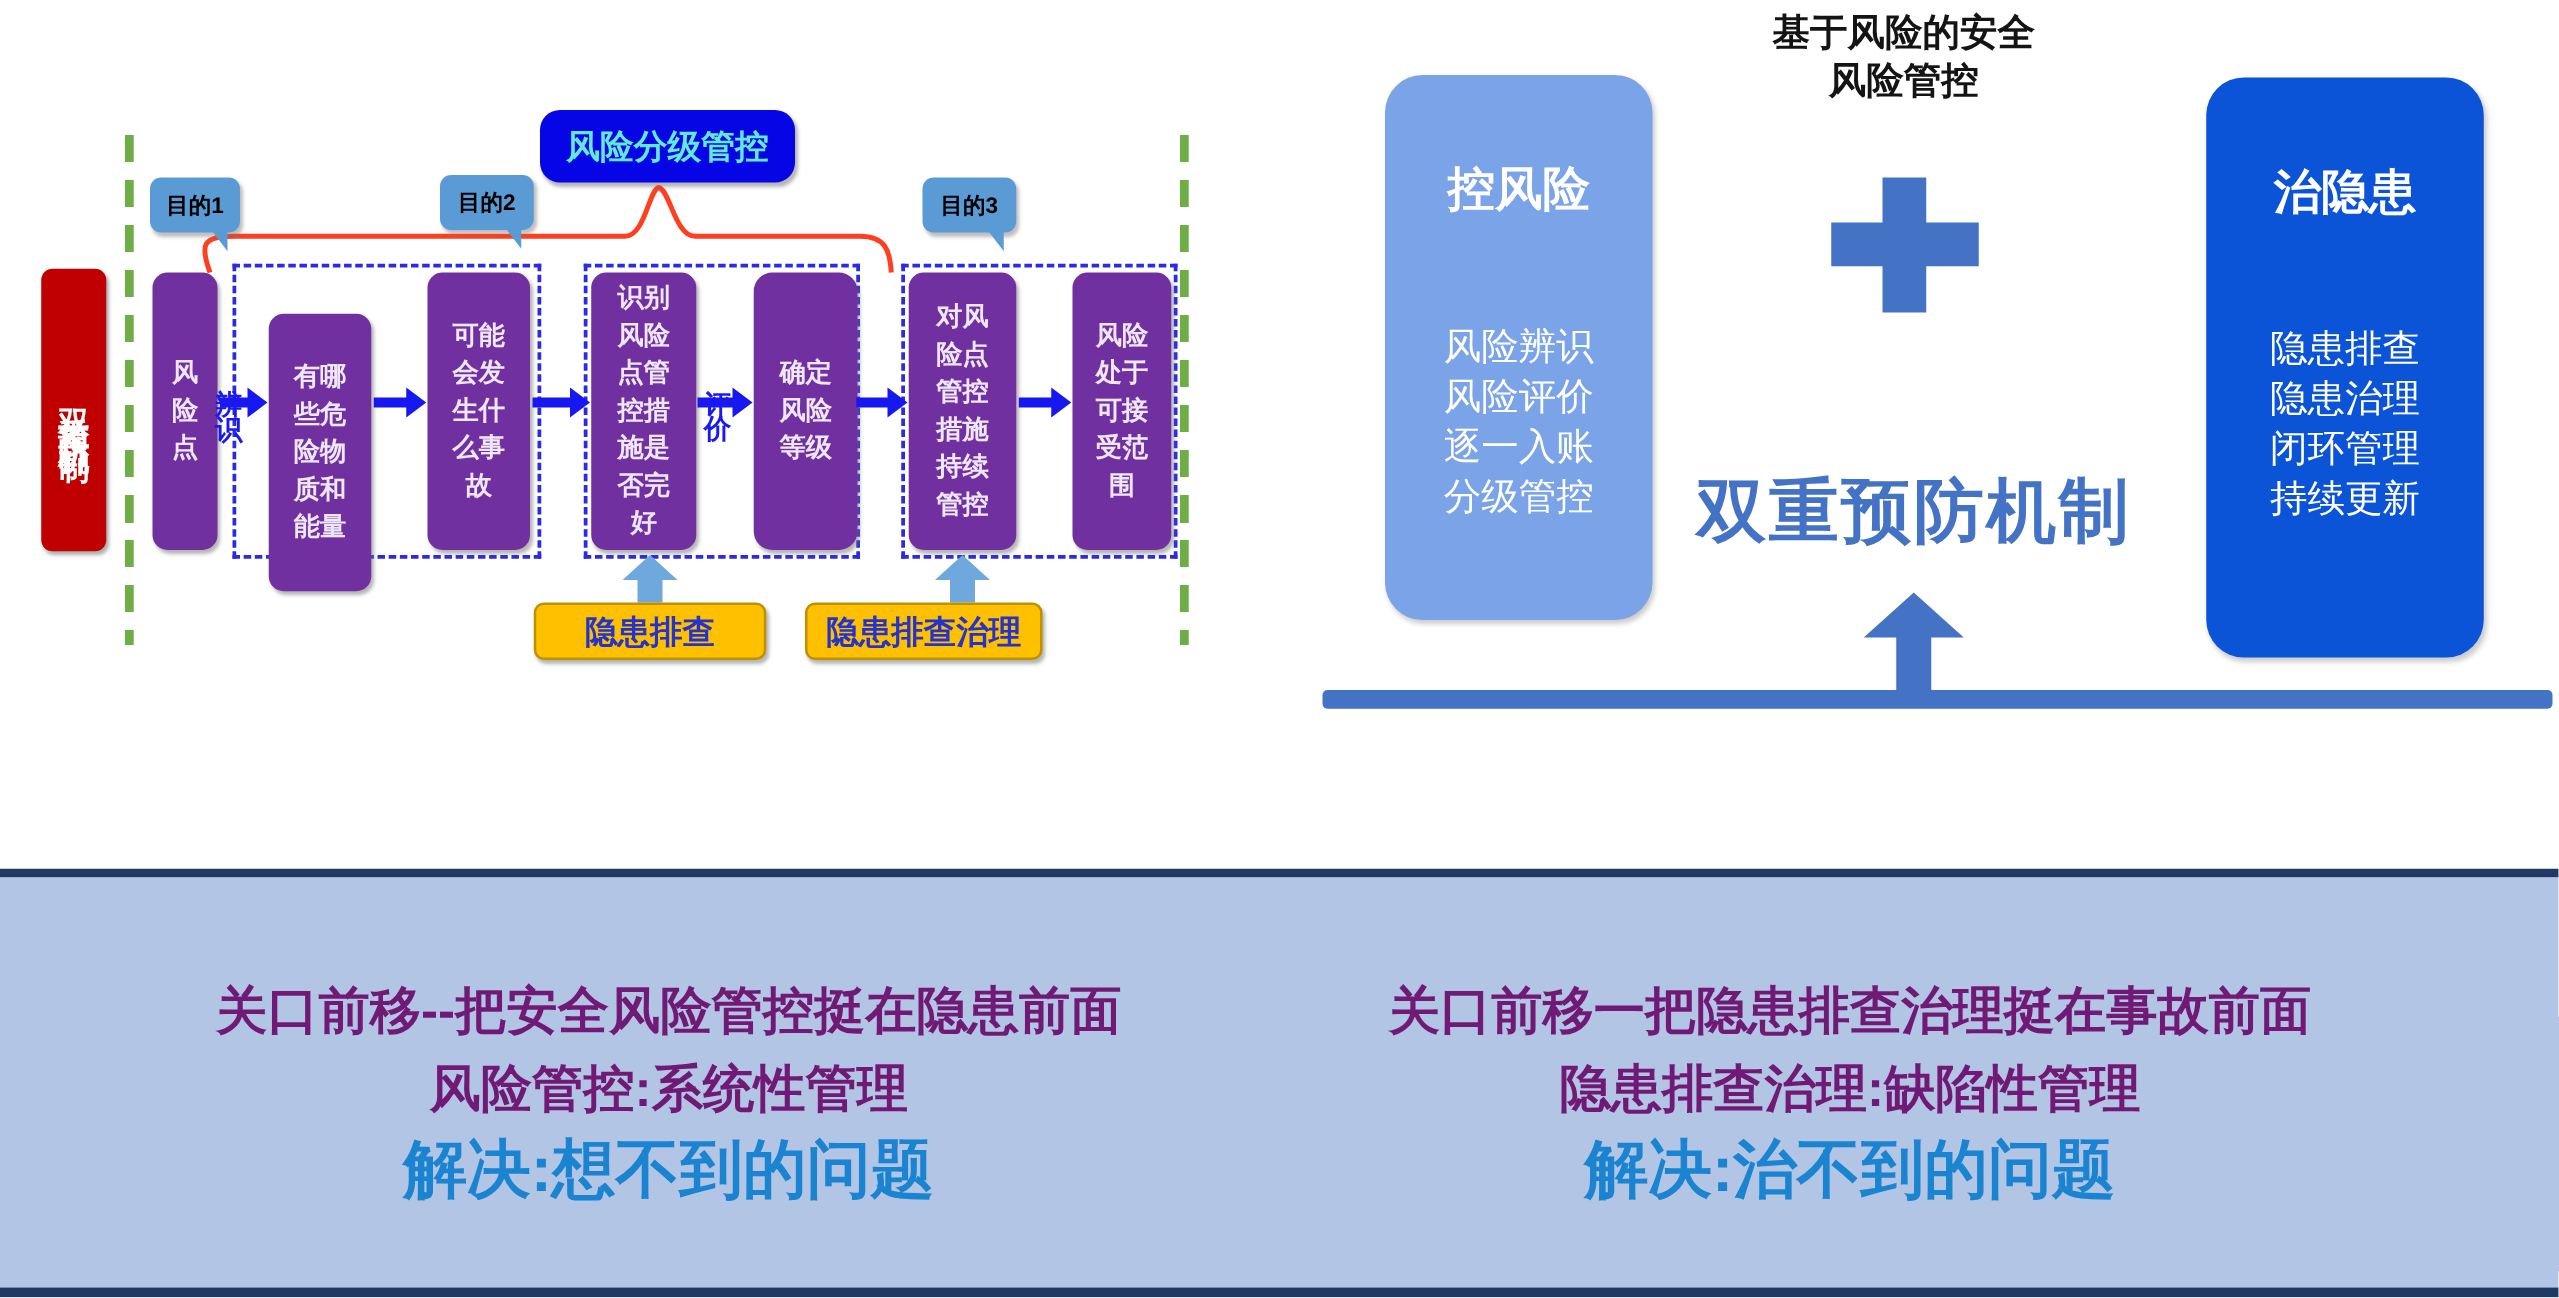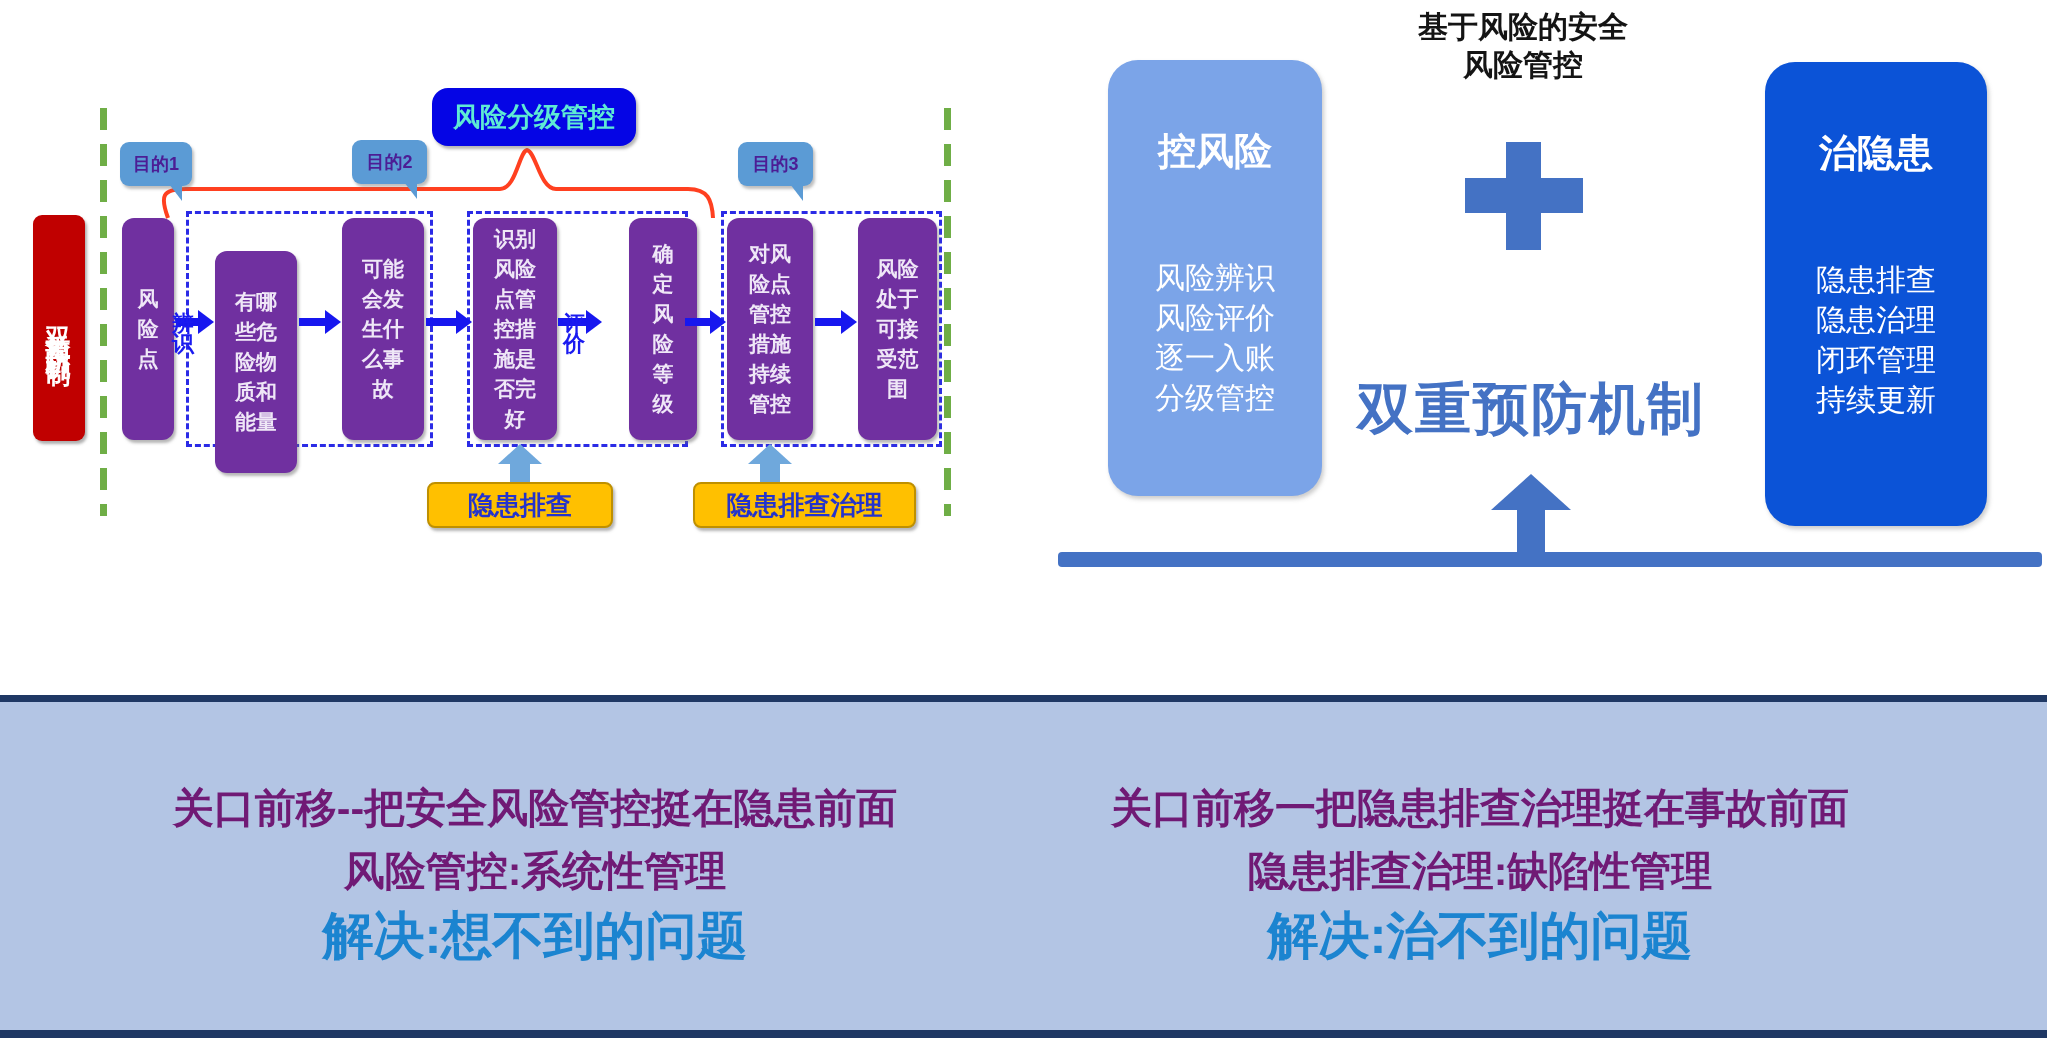--- a/index.html
+++ b/index.html
@@ -19,52 +19,52 @@
   .red-box span{writing-mode:vertical-rl;text-orientation:upright;color:#fff;font-weight:bold;
     font-size:25px;letter-spacing:7px;}
   .step{position:absolute;top:218px;height:222px;background:#7030A0;border-radius:12px;
     display:flex;align-items:center;justify-content:center;text-align:center;
     color:#EFE7F7;font-weight:bold;font-size:21px;line-height:30px;word-break:break-all;
     box-shadow:2px 3px 3px rgba(110,110,110,.5);}
   .st1{left:122px;width:52px;padding:0 14px;box-sizing:border-box;}
   .st2{left:215px;width:82px;padding:0 16px;box-sizing:border-box;margin-top:33px;}
   .st3{left:342px;width:82px;padding:0 16px;box-sizing:border-box;}
   .st4{left:473px;width:84px;padding:0 17px;box-sizing:border-box;}
-  .st5{left:629px;width:68px;padding:0 15px;box-sizing:border-box;}
+  .st5{left:603px;width:83px;padding:0 15px;box-sizing:border-box;border-radius:15px;}
   .st6{left:727px;width:86px;padding:0 18px;box-sizing:border-box;}
   .st7{left:858px;width:79px;padding:0 15px;box-sizing:border-box;}
   .dashed-group{position:absolute;top:211px;height:236px;border:3px dashed #2B2BE6;box-sizing:border-box;}
   .dg1{left:186px;width:247px;}
   .dg2{left:467px;width:221px;}
   .dg3{left:721px;width:221px;}
   .harrow{position:absolute;height:24px;top:310px;}
   .harrow::before{content:"";position:absolute;left:0;right:14px;top:8px;height:8px;background:#1717EF;}
   .harrow::after{content:"";position:absolute;right:0;top:0;width:0;height:0;
     border-top:12px solid transparent;border-bottom:12px solid transparent;border-left:16px solid #1717EF;}
   .a1{left:176px;width:38px;} .a2{left:299px;width:42px;} .a3{left:426px;width:46px;}
   .a4{left:558px;width:44px;} .a5{left:685px;width:41px;} .a6{left:815px;width:42px;}
   .vlabel{position:absolute;top:294px;writing-mode:vertical-rl;text-orientation:upright;
     color:#1A1AF0;font-weight:bold;font-size:22px;letter-spacing:20px;line-height:1;}
   .vl1{left:172px;} .vl2{left:563px;}
-  .bubble{position:absolute;background:#5B9BD5;border-radius:9px;color:#4c1d95;font-weight:bold;
+  .bubble{position:absolute;background:#5B9BD5;border-radius:9px;color:#000000;font-weight:bold;
     font-size:18px;display:flex;align-items:center;justify-content:center;
     box-shadow:2px 3px 3px rgba(110,110,110,.45);}
   .bubble::after{content:"";position:absolute;bottom:-15px;right:10px;width:0;height:0;
     border-top:17px solid #5B9BD5;border-left:13px solid transparent;}
   .bb1{left:120px;top:142px;width:72px;height:44px;}
   .bb2{left:352px;top:140px;width:75px;height:44px;}
   .bb3{left:738px;top:142px;width:75px;height:44px;}
   .top-blue-box{position:absolute;left:432px;top:88px;width:204px;height:58px;background:#0505E5;
     border-radius:16px;color:#5eead4;font-weight:bold;font-size:27px;display:flex;align-items:center;
     justify-content:center;box-shadow:2px 3px 3px rgba(110,110,110,.5);}
   .yellow-box{position:absolute;top:482px;height:46px;background:#FFC000;border:2px solid #BF9000;
     border-radius:8px;box-sizing:border-box;color:#2433CC;font-weight:bold;font-size:26px;
     display:flex;align-items:center;justify-content:center;box-shadow:2px 3px 3px rgba(110,110,110,.5);}
   .yb1{left:427px;width:186px;}
-  .yb2{left:693px;width:223px;}
+  .yb2{left:644px;width:190px;}
   .uparrow{position:absolute;width:44px;height:38px;top:444px;}
   .uparrow::before{content:"";position:absolute;left:0;top:0;width:0;height:0;
     border-left:22px solid transparent;border-right:22px solid transparent;border-bottom:20px solid #6FA8DC;}
   .uparrow::after{content:"";position:absolute;left:12px;top:19px;width:20px;height:19px;background:#6FA8DC;}
   .ua1{left:498px;} .ua2{left:748px;}
   
   .rp-title{position:absolute;left:1393px;top:8px;width:260px;text-align:center;color:#141414;
     font-weight:bold;font-size:30px;line-height:38px;}
   .round-box{position:absolute;border-radius:30px;color:#fff;box-shadow:2px 3px 4px rgba(110,110,110,.35);}
   .risk-box{left:1108px;top:60px;width:214px;height:436px;background:#7BA4E8;}

